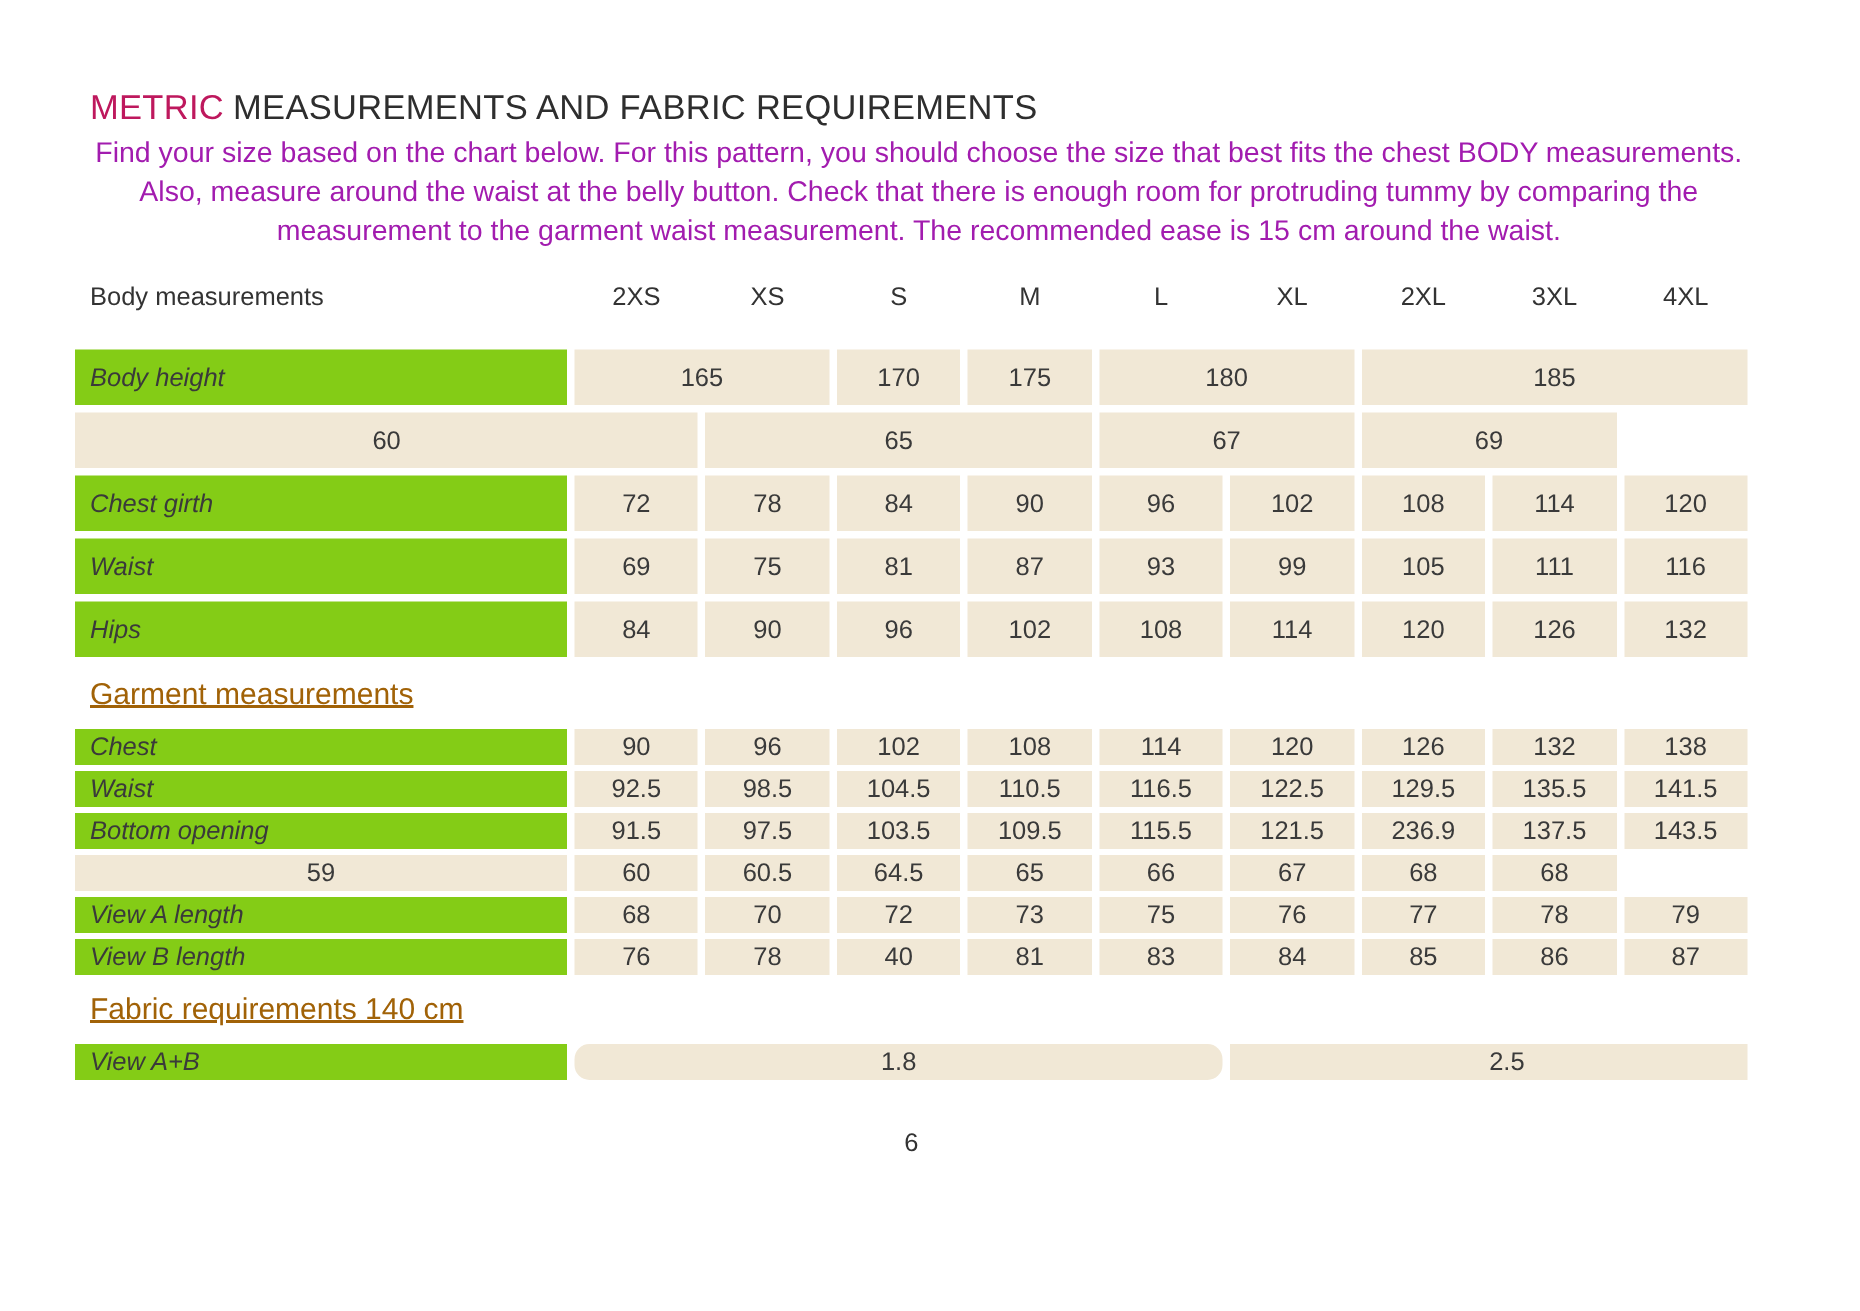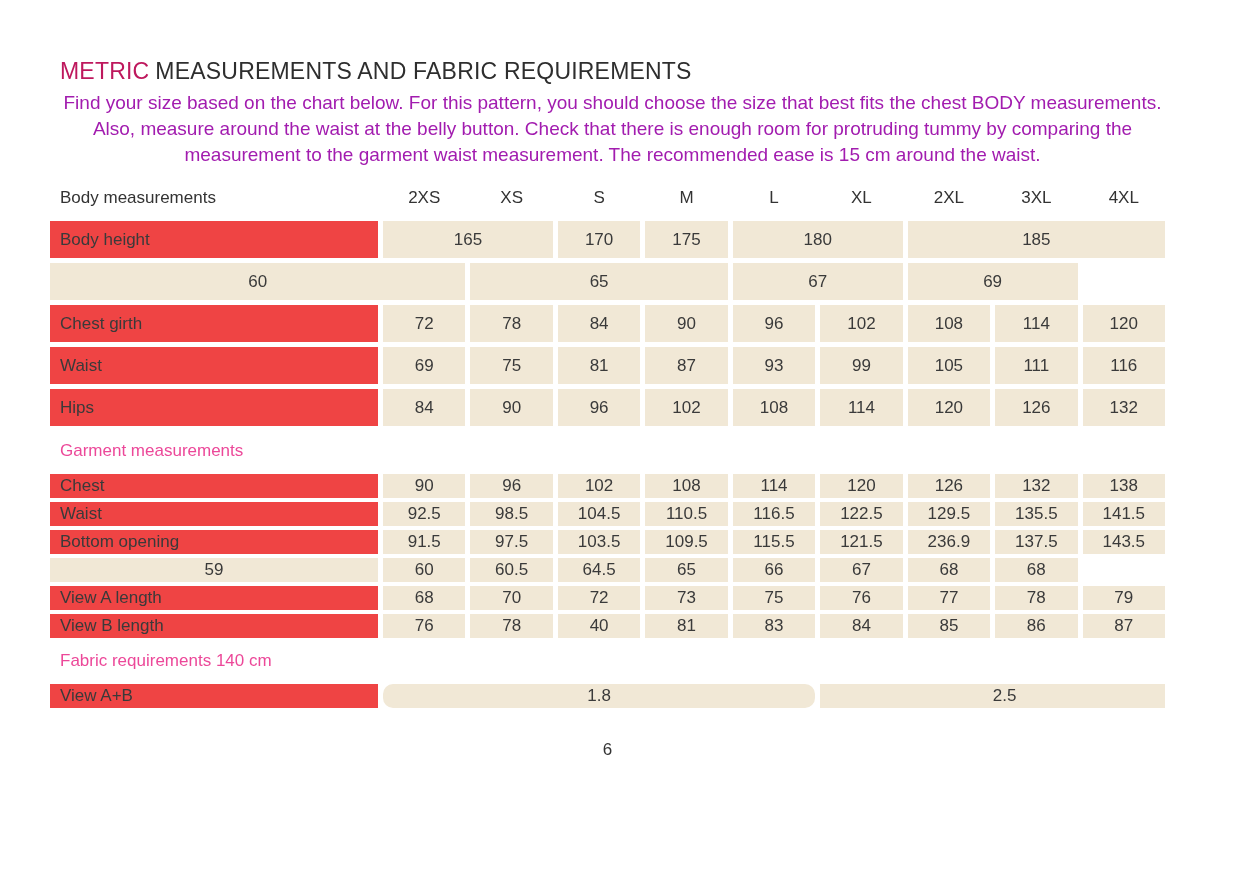--- a/index.html
+++ b/index.html
@@ -35,60 +35,62 @@
   }
   .table-root { margin-top: 16px; }
   .trow {
     display: grid;
     grid-template-columns: 328px repeat(9, 1fr);
     column-gap: 5px;
     width: 1115px;
   }
   .header-row {
     height: 28px;
-    margin-bottom: 9px;
+    margin-bottom: 21px;
     align-items: center;
   }
   .header-label {
     padding-left: 10px;
     font-size: 17px;
     color: #333333;
   }
   .hcell {
     text-align: center;
     font-size: 17px;
     color: #333333;
   }
   .data-row {
     height: 37px;
     margin-bottom: 5px;
   }
   .garment .data-row, .fabric .data-row { height: 24px; margin-bottom: 4px; }
   .row-label {
-    background: #ef4444;
+    background: #84cc16;
     font-size: 17px;
     color: #3a3a3a;
     padding-left: 10px;
     display: flex;
     align-items: center;
+    font-style: italic;
   }
   .dcell {
     background: #f1e8d6;
     font-size: 17px;
     color: #3a3a3a;
     display: flex;
     align-items: center;
     justify-content: center;
   }
   .section-heading {
-    font-size: 17px;
-    color: #ec4899;
+    font-size: 20px;
+    color: #a16207;
     padding-left: 10px;
     margin: 14px 0 12px 0;
     line-height: 22px;
+    text-decoration: underline;
   }
   .fabric .section-heading { margin: 12px 0 12px 0; }
   .page-number {
     width: 1115px;
     text-align: center;
     font-size: 17px;
     color: #333333;
     margin-top: 32px;
   }
 </style>

